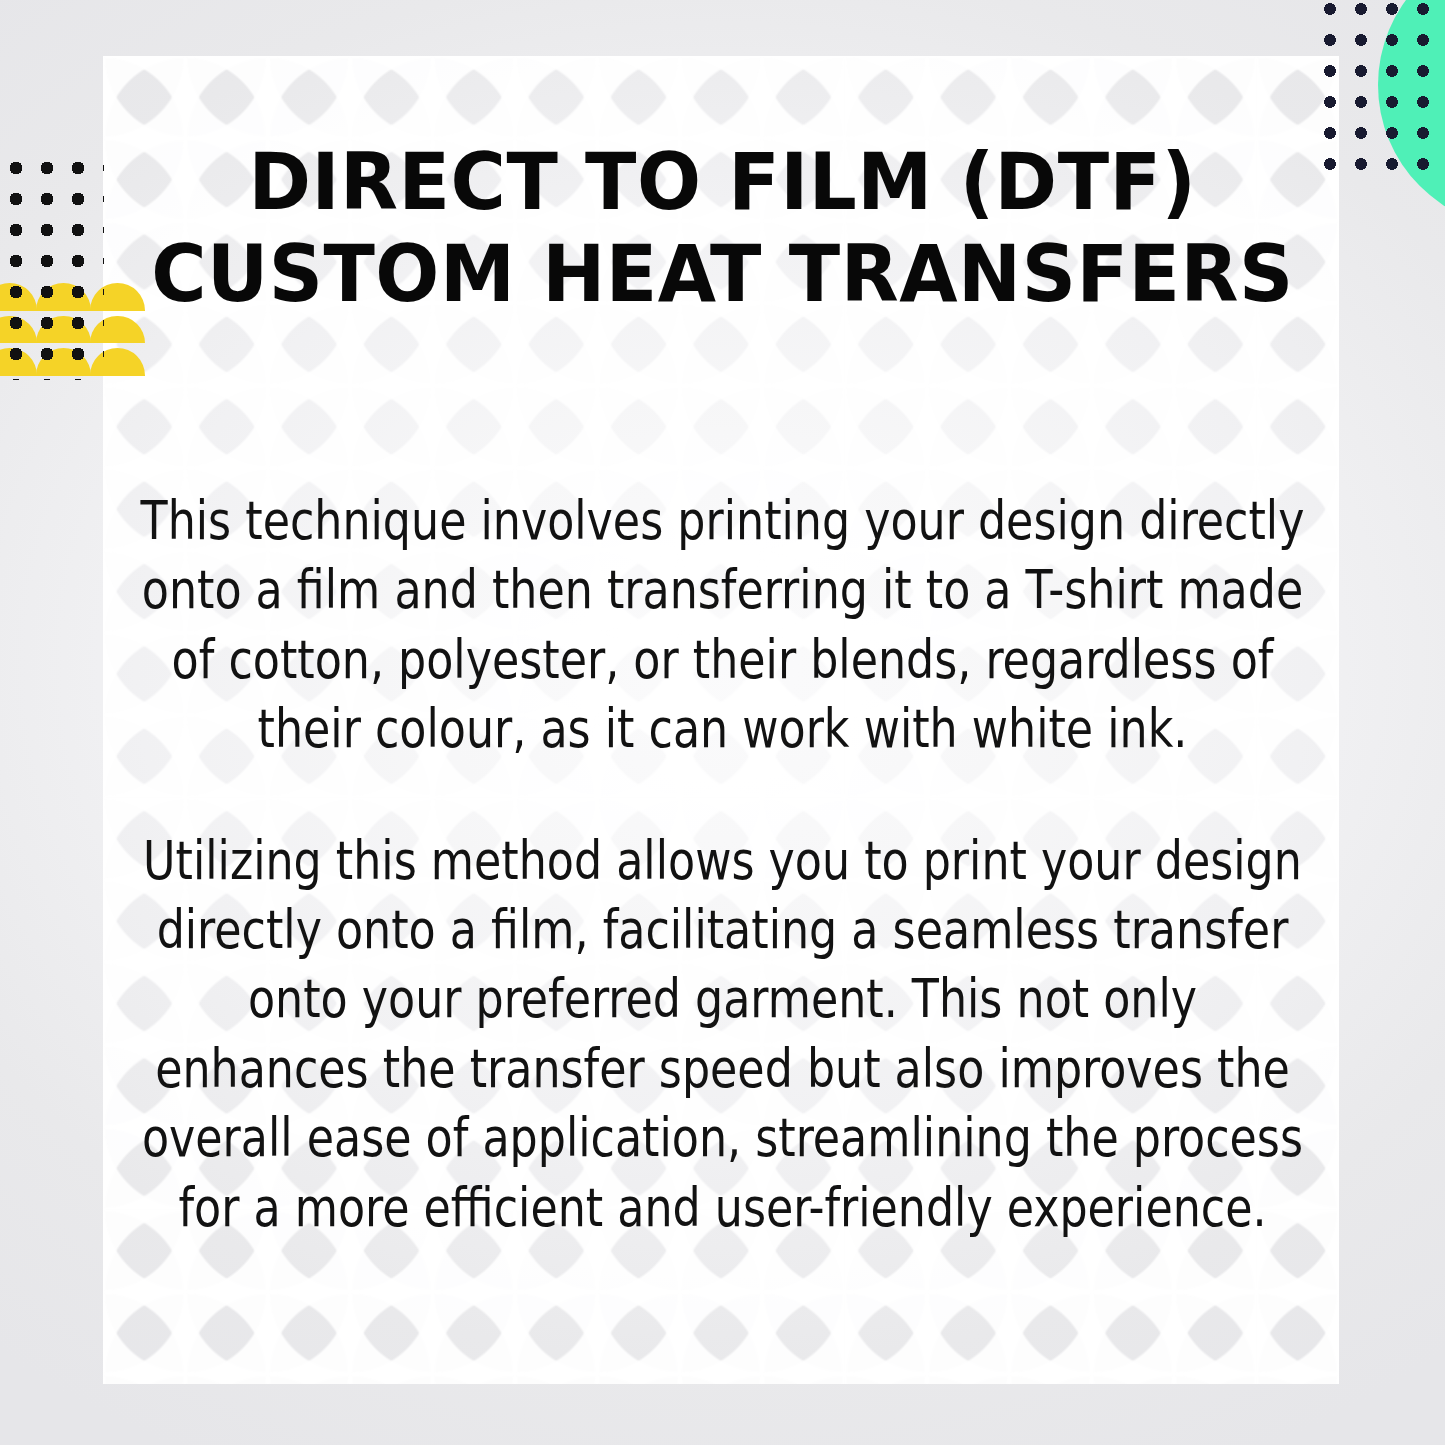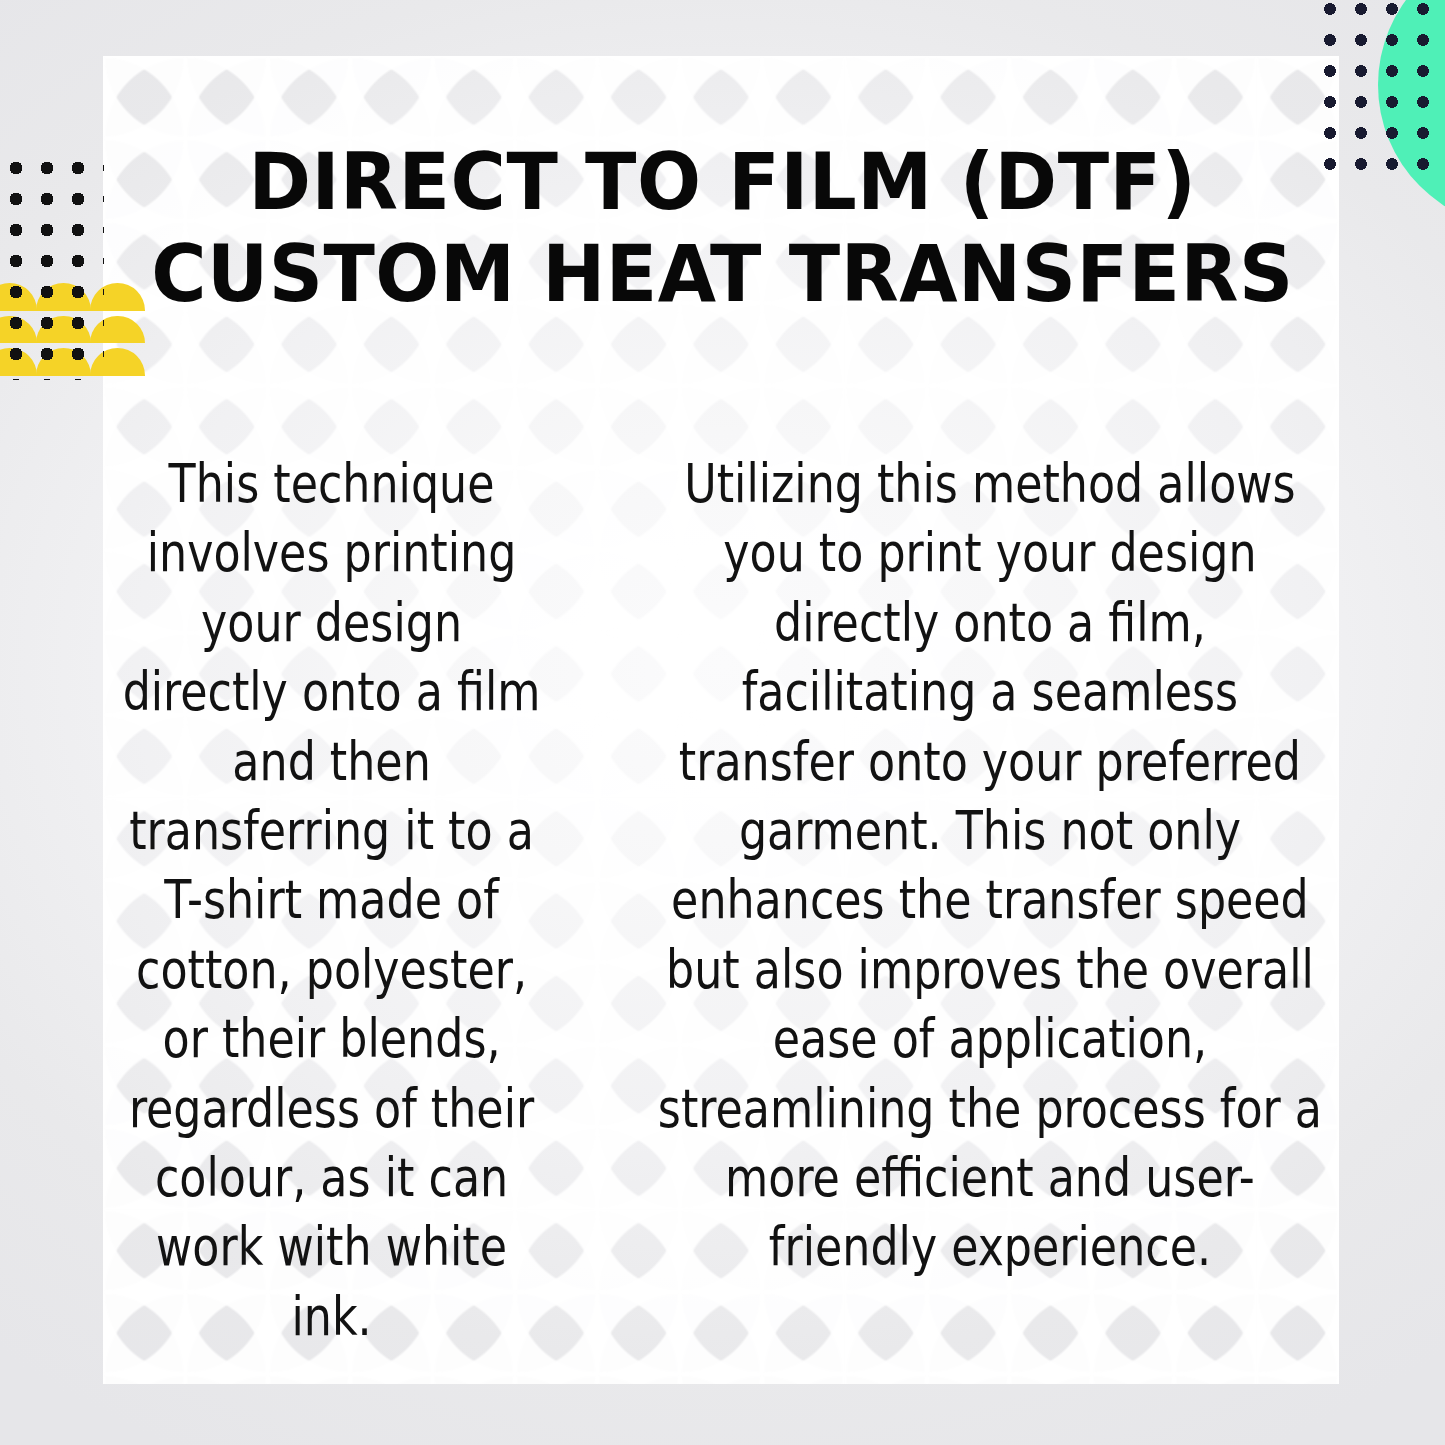--- a/index.html
+++ b/index.html
@@ -123,20 +123,21 @@
   }
 
   
   .content {
     position: absolute;
     inset: 0;
     padding: 0 96px;
     display: flex;
     flex-direction: column;
     align-items: center;
+    gap: 37px;
   }
 
   .title {
     margin-top: 136px;
     width: 100%;
     text-align: center;
     color: #080808;
     font-family: "Liberation Sans Narrow", "DejaVu Sans Condensed", "Liberation Sans", sans-serif;
     font-weight: 700;
     font-size: 79px;
@@ -145,21 +146,21 @@
     text-transform: uppercase;
     transform: scaleX(1.06);
     -webkit-font-smoothing: antialiased;
   }
   .title-line { display: block; }
 
   .body-block {
     margin-top: 128px;
     width: 1255px;
     display: flex;
-    flex-direction: row;
+    flex-direction: column;
     gap: 62px;
   }
 
   .para {
     text-align: center;
     color: #121212;
     font-family: "Liberation Sans Narrow", "DejaVu Sans Condensed", "Liberation Sans", sans-serif;
     font-weight: 400;
     font-size: 53px;
     line-height: 1.31;

